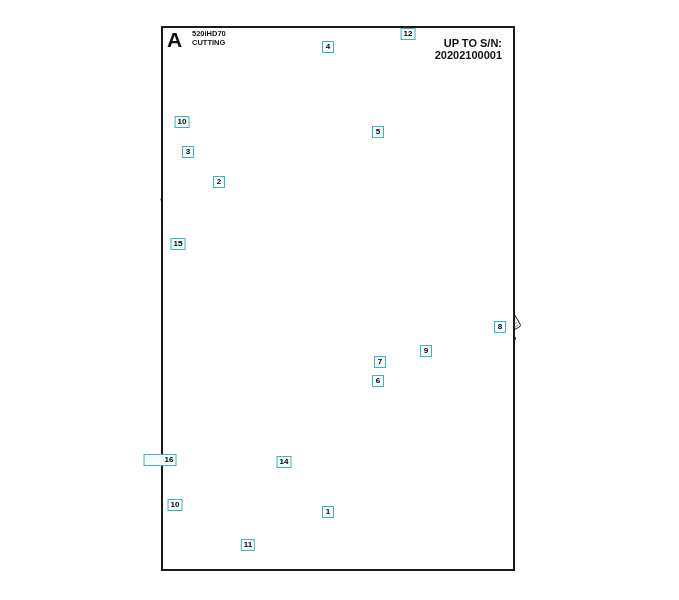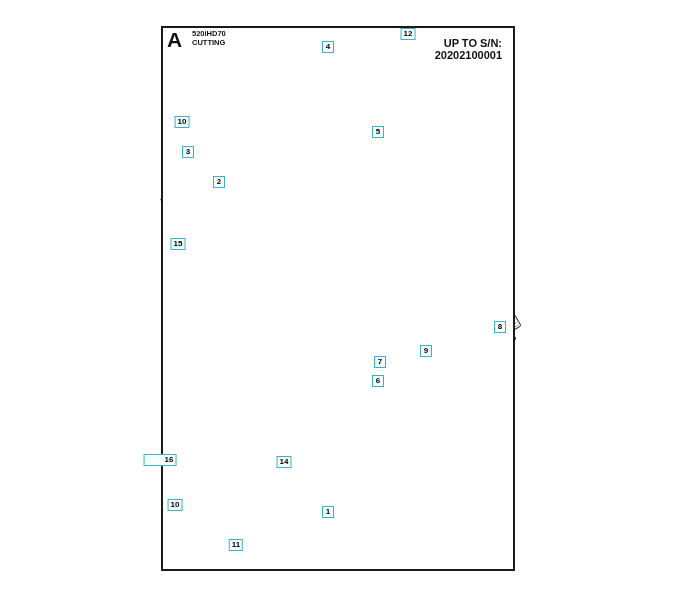--- a/index.html
+++ b/index.html
@@ -308,20 +308,20 @@
       <div class="callout" style="left: 328px; top: 512px;">1</div>
       <div class="callout" style="left: 219px; top: 182px;">2</div>
       <div class="callout" style="left: 188px; top: 152px;">3</div>
       <div class="callout" style="left: 328px; top: 47px;">4</div>
       <div class="callout" style="left: 378px; top: 132px;">5</div>
       <div class="callout" style="left: 378px; top: 381px;">6</div>
       <div class="callout" style="left: 380px; top: 362px;">7</div>
       <div class="callout" style="left: 500px; top: 327px;">8</div>
       <div class="callout" style="left: 426px; top: 351px;">9</div>
       <div class="callout" style="left: 182px; top: 122px; text-align: center;">10</div>
-      <div class="callout" style="left: 236px; top: 545px;">11</div>
+      <div class="callout" style="left: 248px; top: 545px;">11</div>
       <div class="callout" style="left: 408px; top: 34px;">12</div>
       <div class="callout" style="left: 175px; top: 505px;">10</div>
       <div class="callout" style="left: 284px; top: 433px; margin-top: 29px;">14</div>
       <div class="callout" style="left: 178px; top: 244px;">15</div>
       <div class="callout" style="left: 160px; top: 460px; padding-left: 20px;">16</div>
     </div>
 </div>
 
 </body></html>

